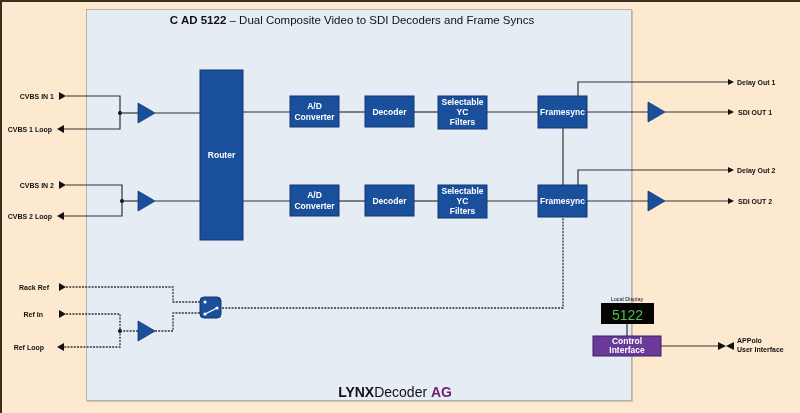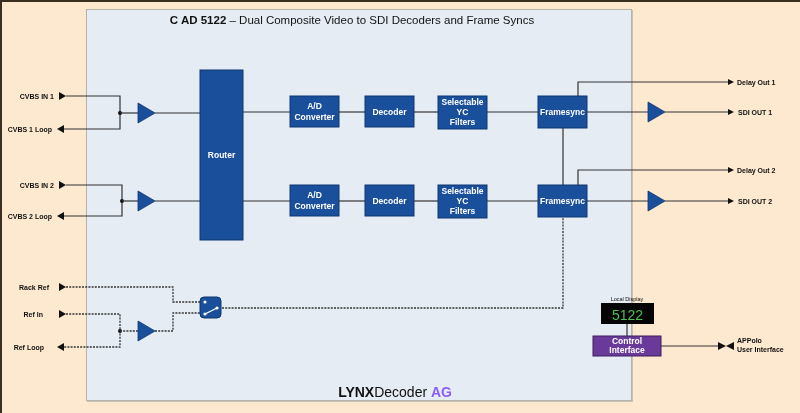--- a/index.html
+++ b/index.html
@@ -163,14 +163,14 @@
   <text class="lbl" x="737" y="85">Delay Out 1</text>
   <text class="lbl" x="738" y="115">SDI OUT 1</text>
   <text class="lbl" x="737" y="173">Delay Out 2</text>
   <text class="lbl" x="738" y="204">SDI OUT 2</text>
   <text class="lbl" x="737" y="343">APPolo</text>
   <text class="lbl" x="737" y="352">User Interface</text>
 </svg>
 
 <div class="logo" style="right:348px;">
   <b>LYNX</b><span>Decoder</span>
-  <b style="color:#8b5cf6">AG</b>
+  <b style="color:#701a75">AG</b>
 </div>
 
 </body></html>

